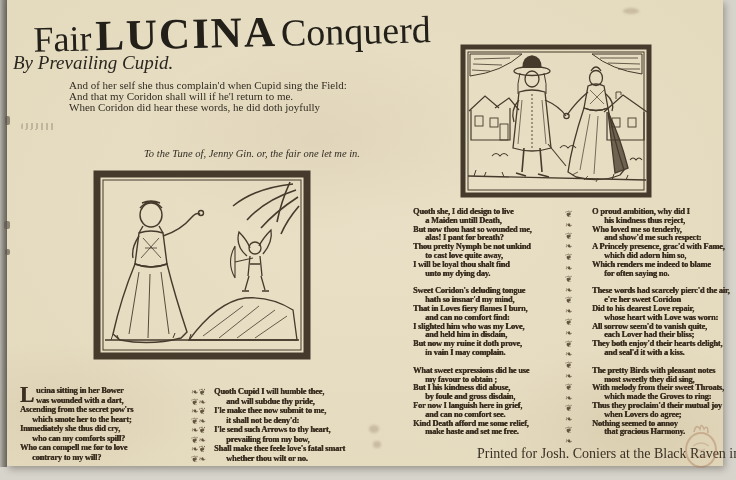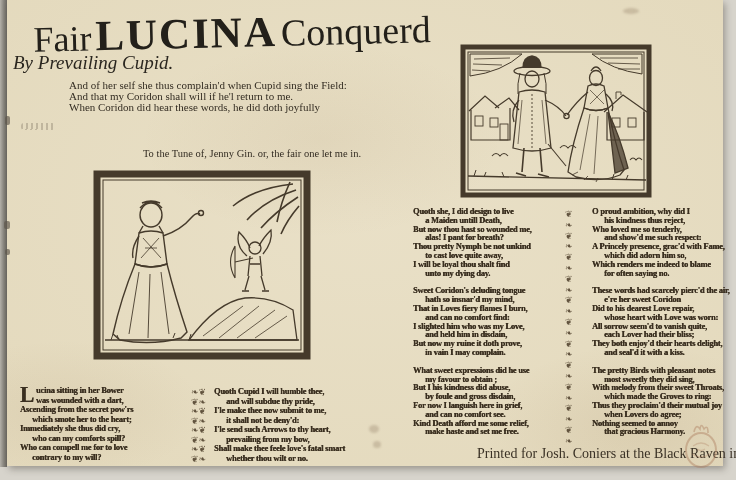--- a/index.html
+++ b/index.html
@@ -31,21 +31,21 @@
   .title .t2{font-size:43px;font-weight:bold;letter-spacing:2px;}
   .title .t3{font-size:38px;}
   .subtitle{position:absolute;left:6px;top:52px;width:438px;text-align:left;
     font-size:19px;color:#2a261f;font-style:italic;}
 
   
   .intro{position:absolute;left:62px;top:80px;width:370px;
     font-size:11px;line-height:11.2px;color:#332c22;}
   .intro .line{white-space:nowrap;}
   .tune{position:absolute;left:80px;top:148px;width:330px;text-align:center;
-    font-size:10.5px;color:#332c22;white-space:nowrap;}
+    font-size:10.5px;font-style:italic;color:#332c22;white-space:nowrap;}
 
   
   .woodcut{position:absolute;}
   .wc-left{left:86px;top:170px;width:218px;height:190px;}
   .wc-right{left:453px;top:44px;width:192px;height:154px;}
   .woodcut svg{display:block;width:100%;height:100%;}
 
   
   .bl{font-family:"Liberation Serif",serif;font-weight:700;color:#3a2f20;
     letter-spacing:-0.2px;text-shadow:0.4px 0 currentColor;

